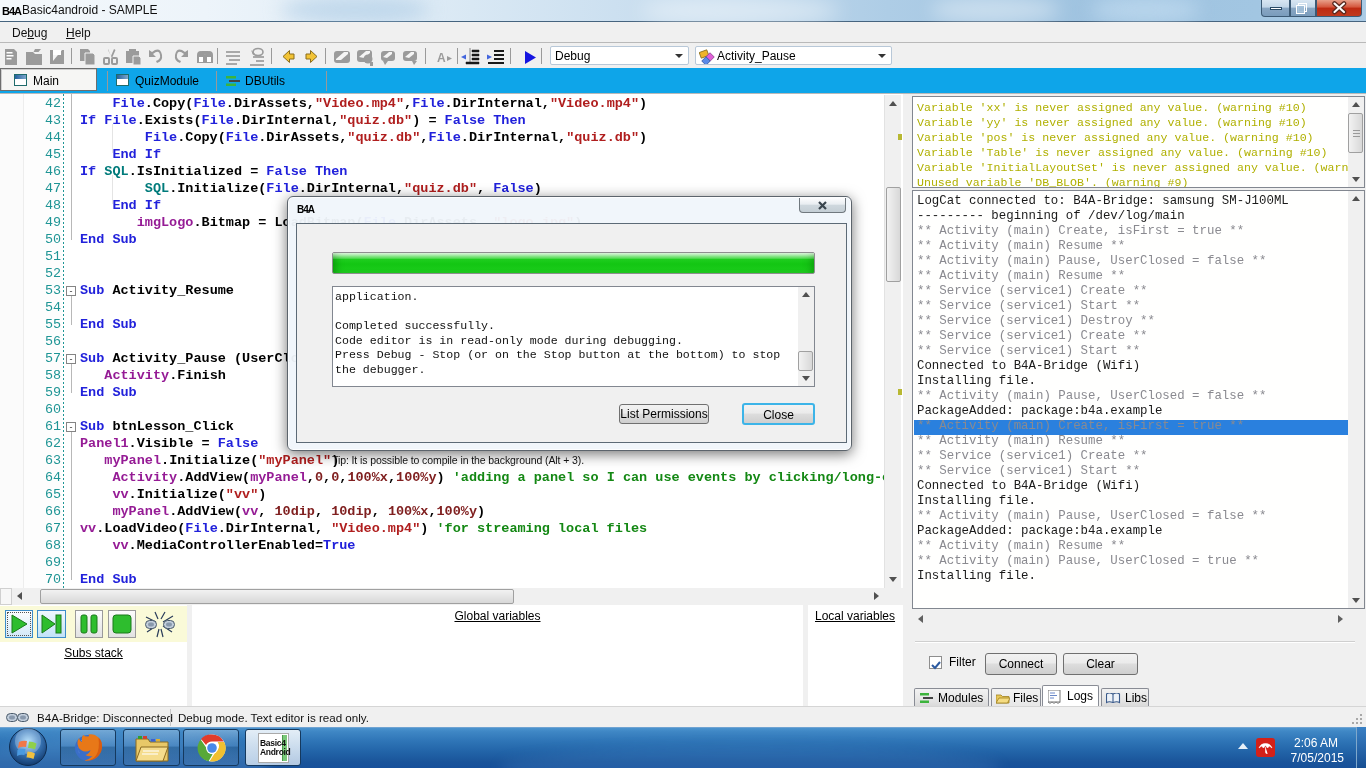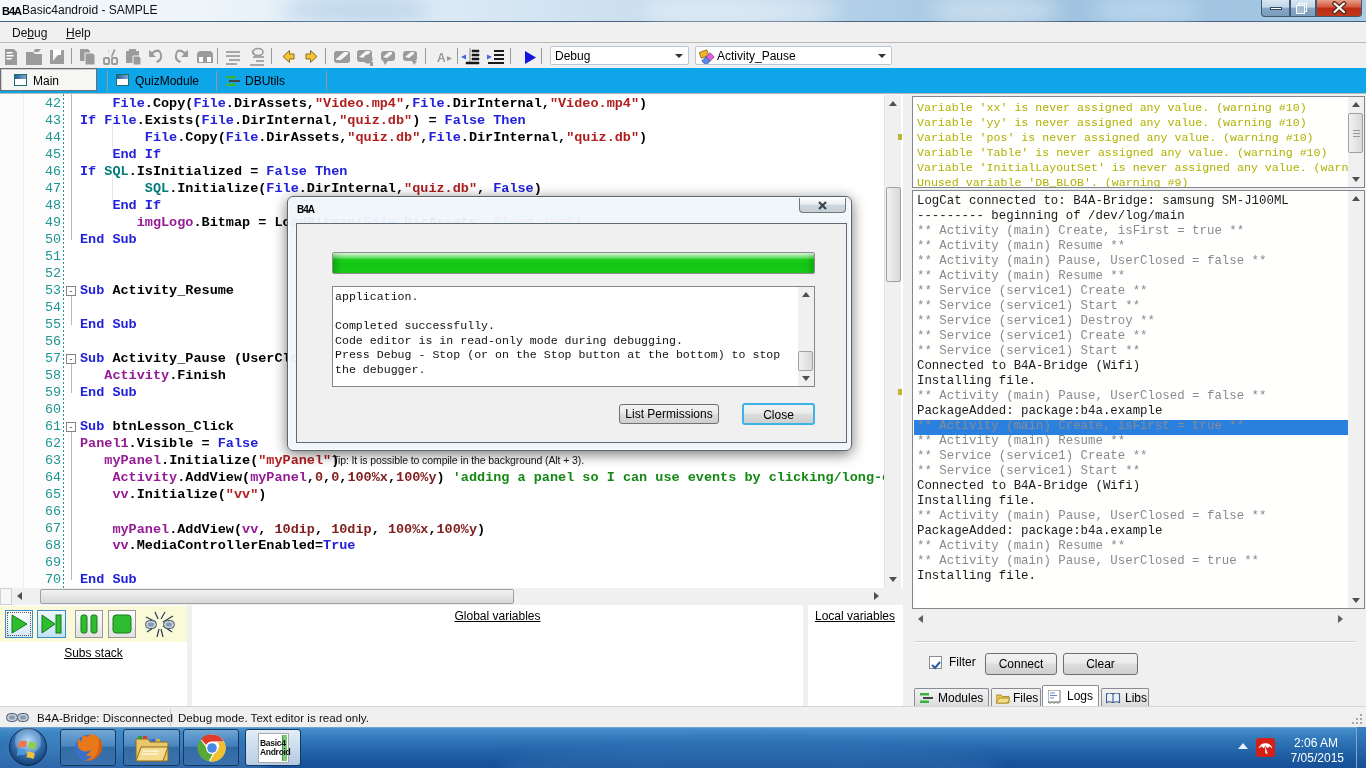--- a/index.html
+++ b/index.html
@@ -262,21 +262,22 @@
     <div class="codeline" style="top:189px;"><span class="k">Sub</span> Activity_Resume</div>
     <div class="codeline" style="top:223px;"><span class="k">End Sub</span></div>
     <div class="codeline" style="top:257px;"><span class="k">Sub</span> Activity_Pause (UserClosed <span class="k">As</span> <span class="k">Boolean</span>)</div>
     <div class="codeline" style="top:274px;">   <span class="v">Activity</span>.Finish</div>
     <div class="codeline" style="top:291px;"><span class="k">End Sub</span></div>
     <div class="codeline" style="top:325px;"><span class="k">Sub</span> btnLesson_Click</div>
     <div class="codeline" style="top:342px;"><span class="v">Panel1</span>.Visible = <span class="k">False</span></div>
     <div class="codeline" style="top:359px;">   <span class="v">myPanel</span>.Initialize(<span class="s">"myPanel"</span>)</div>
     <div class="codeline" style="top:376px;">    <span class="v">Activity</span>.AddView(<span class="v">myPanel</span>,<span class="n">0</span>,<span class="n">0</span>,<span class="n">100%x</span>,<span class="n">100%y</span>) <span class="c">'adding a panel so I can use events by clicking/long-cl</span></div>
     <div class="codeline" style="top:393px;">    <span class="v">vv</span>.Initialize(<span class="s">"vv"</span>)</div>
-    <div class="codeline" style="top:428px;font-family:Liberation Mono, monospace;">    <span class="v">myPanel</span>.AddView(<span class="v">vv</span>, <span class="n">10dip</span>, <span class="n">10dip</span>, <span class="n">100%x</span>,<span class="n">100%y</span>)</div>
+    <div class="codeline" style="top:410px;font-family:Liberation Mono, monospace;">    <span class="v">myPanel</span>.AddView(<span class="v">vv</span>, <span class="n">10dip</span>, <span class="n">10dip</span>, <span class="n">100%x</span>,<span class="n">100%y</span>)</div>
+    <div class="codeline" style="top:427px;"><span class="v">vv</span>.LoadVideo(<span class="k">File</span>.DirInternal, <span class="s">"Video.mp4"</span>) <span class="c">'for streaming local files</span></div>
     <div class="codeline" style="top:444px;">    <span class="v">vv</span>.MediaControllerEnabled=<span class="k">True</span></div>
     <div class="codeline" style="top:478px;"><span class="k">End Sub</span></div>
 
     <div style="position:absolute;left:884px;top:1px;width:17px;height:493px;background:#F0F0F0;border-left:1px solid #E2E2E2;">
       <div style="position:absolute;left:0;top:0;width:17px;height:17px;">
           <div class="arr" style="left:4px;top:6px;border-left:4.5px solid transparent;border-right:4.5px solid transparent;border-bottom:5px solid #505050;"></div>
         </div>
       <div style="position:absolute;left:0;top:476px;width:17px;height:17px;">
           <div class="arr" style="left:4px;top:6px;border-left:4.5px solid transparent;border-right:4.5px solid transparent;border-top:5px solid #505050;"></div>
         </div>
@@ -540,17 +541,17 @@
 Code editor is in read-only mode during debugging.
 Press Debug - Stop (or on the Stop button at the bottom) to stop
 the debugger.</div>
         <div style="position:absolute;right:0;top:0;width:16px;height:99px;background:#F0F0F0;">
           <div class="arr" style="left:4px;top:5px;border-left:4px solid transparent;border-right:4px solid transparent;border-bottom:5px solid #505050;"></div>
           <div class="sbthumb" style="left:0px;top:64px;width:15px;height:20px;"></div>
           <div class="arr" style="left:4px;bottom:5px;border-left:4px solid transparent;border-right:4px solid transparent;border-top:5px solid #505050;"></div>
         </div>
       </div>
       <div style="position:absolute;left:35px;top:182px;font-size:10.5px;letter-spacing:-0.1px;color:#111;margin-top:48px;">Tip: It is possible to compile in the background (Alt + 3).</div>
-      <div class="wbtn" style="left:322px;top:180px;width:100px;height:20px;line-height:18px;">List Permissions</div>
+      <div class="wbtn" style="left:322px;top:180px;width:90px;height:20px;line-height:18px;">List Permissions</div>
       <div class="wbtn" style="left:445px;top:179px;width:73px;height:22px;line-height:20px;border:2px solid #3CB4E8;">Close</div>
     </div>
   </div>
 </div>
 
 </body></html>

